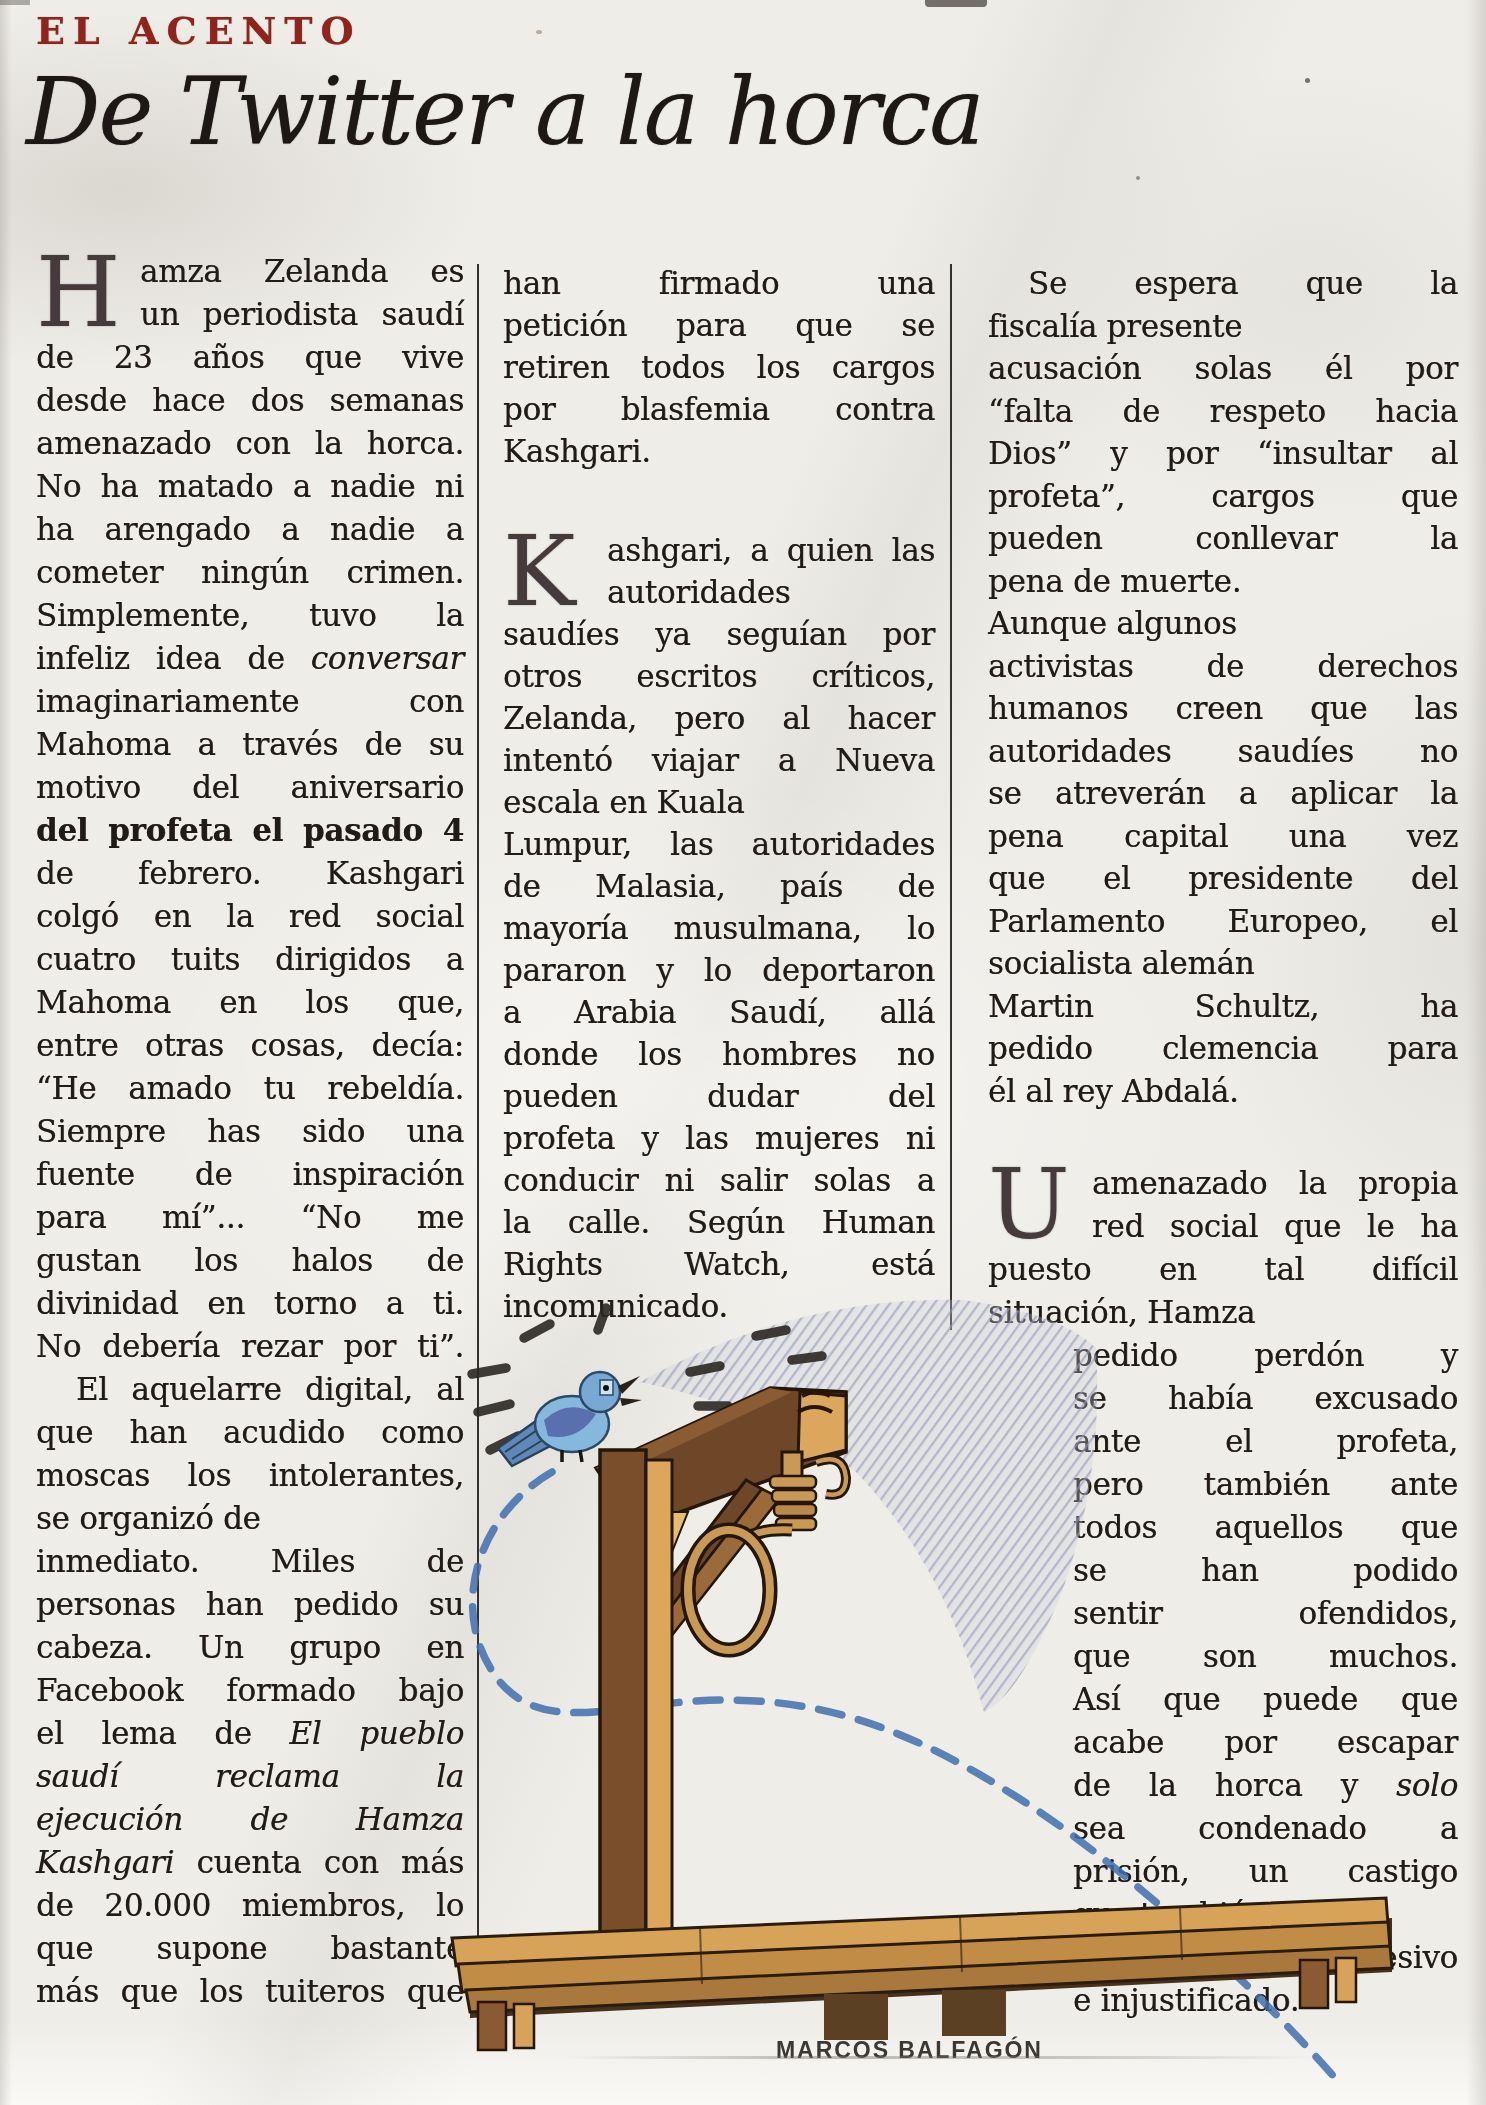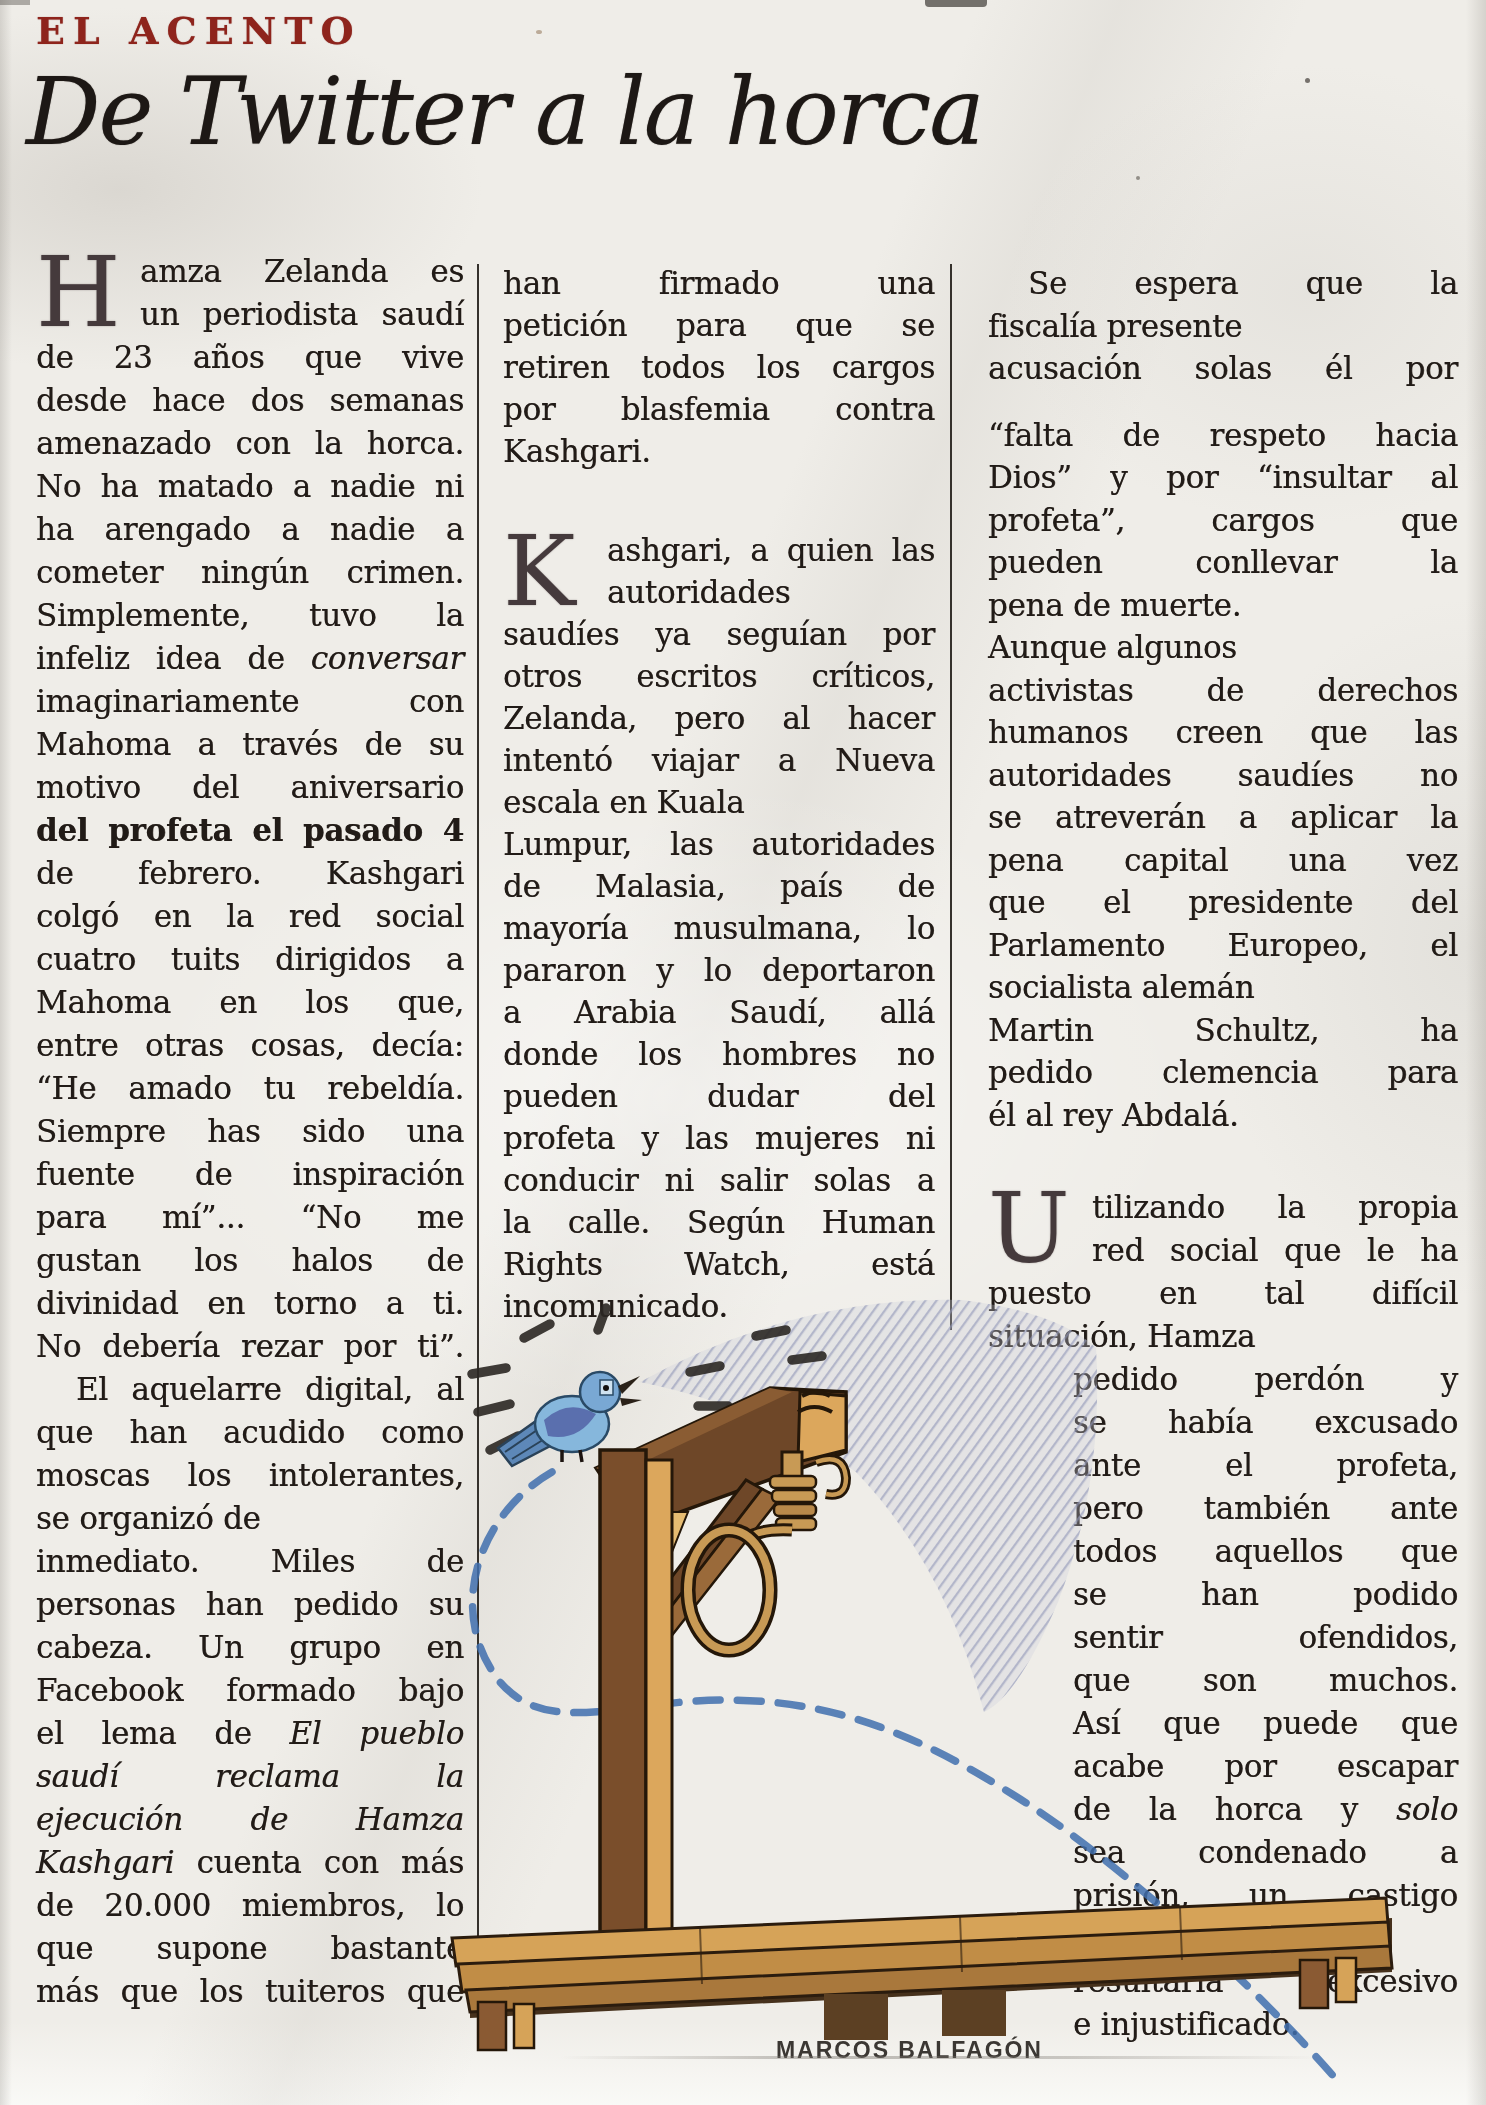--- a/index.html
+++ b/index.html
@@ -151,41 +151,41 @@
       <div class="tline" style="height: 42px; line-height: 42px;">la calle. Según Human</div>
       <div class="tline" style="height: 42px; line-height: 42px;">Rights Watch, está</div>
       <div class="tline rag" style="height: 42px; line-height: 42px;">incomunicado.</div>
     </div>
   </div>
 <div class="col" id="col3">
     <div class="block">
       <div class="tline" style="height: 42.5px; line-height: 42.5px; padding-left: 40px;">Se espera que la</div>
       <div class="tline rag" style="height: 42.5px; line-height: 42.5px;">fiscalía presente</div>
       <div class="tline" style="height: 42.5px; line-height: 42.5px;">acusación solas él por</div>
-      <div class="tline" style="height: 42.5px; line-height: 42.5px; margin-top: 24px;">“falta de respeto hacia</div>
+      <div class="tline" style="height: 42.5px; line-height: 42.5px;">“falta de respeto hacia</div>
       <div class="tline" style="height: 42.5px; line-height: 42.5px;">Dios” y por “insultar al</div>
       <div class="tline" style="height: 42.5px; line-height: 42.5px;">profeta”, cargos que</div>
       <div class="tline" style="height: 42.5px; line-height: 42.5px;">pueden conllevar la</div>
       <div class="tline rag" style="height: 42.5px; line-height: 42.5px;">pena de muerte.</div>
       <div class="tline rag" style="height: 42.5px; line-height: 42.5px;">Aunque algunos</div>
       <div class="tline" style="height: 42.5px; line-height: 42.5px;">activistas de derechos</div>
       <div class="tline" style="height: 42.5px; line-height: 42.5px;">humanos creen que las</div>
       <div class="tline" style="height: 42.5px; line-height: 42.5px;">autoridades saudíes no</div>
       <div class="tline" style="height: 42.5px; line-height: 42.5px;">se atreverán a aplicar la</div>
       <div class="tline" style="height: 42.5px; line-height: 42.5px;">pena capital una vez</div>
       <div class="tline" style="height: 42.5px; line-height: 42.5px;">que el presidente del</div>
       <div class="tline" style="height: 42.5px; line-height: 42.5px;">Parlamento Europeo, el</div>
       <div class="tline rag" style="height: 42.5px; line-height: 42.5px;">socialista alemán</div>
       <div class="tline" style="height: 42.5px; line-height: 42.5px;">Martin Schultz, ha</div>
       <div class="tline" style="height: 42.5px; line-height: 42.5px;">pedido clemencia para</div>
       <div class="tline rag" style="height: 42.5px; line-height: 42.5px;">él al rey Abdalá.</div>
     </div>
     <div class="block" style="margin-top: 50px;">
       <span class="dropcap">U</span>
-      <div class="tline" style="height: 43px; line-height: 43px; padding-left: 104px;">tilizando la propia</div>
+      <div class="tline" style="height: 43px; line-height: 43px; padding-left: 104px;">amenazado la propia</div>
       <div class="tline" style="height: 43px; line-height: 43px; padding-left: 104px;">red social que le ha</div>
       <div class="tline" style="height: 43px; line-height: 43px;">puesto en tal difícil</div>
       <div class="tline rag" style="height: 43px; line-height: 43px;">situación, Hamza</div>
     </div>
     <div class="block" style="padding-left: 85px;">
       <div class="tline" style="height: 43px; line-height: 43px;">pedido perdón y</div>
       <div class="tline" style="height: 43px; line-height: 43px;">se había excusado</div>
       <div class="tline" style="height: 43px; line-height: 43px;">ante el profeta,</div>
       <div class="tline" style="height: 43px; line-height: 43px;">pero también ante</div>
       <div class="tline" style="height: 43px; line-height: 43px;">todos aquellos que</div>

